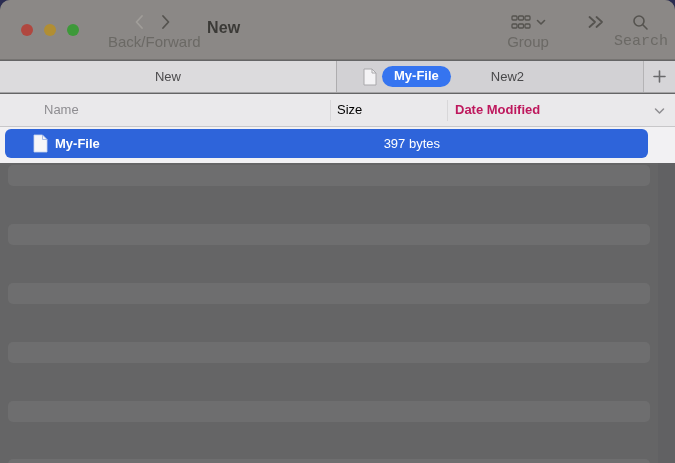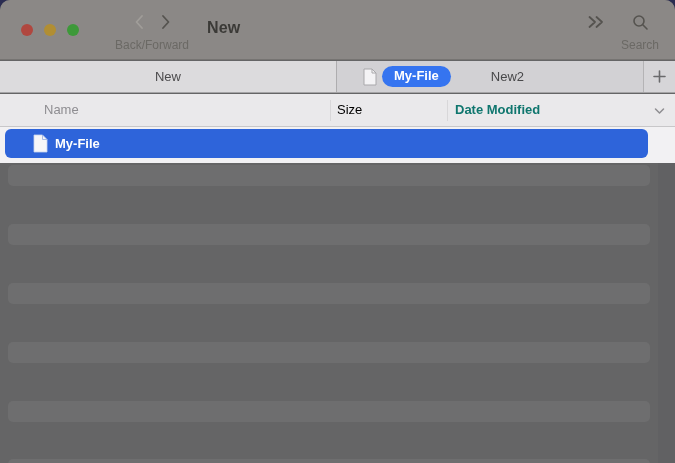--- a/index.html
+++ b/index.html
@@ -25,32 +25,32 @@
   .traffic-lights { position: absolute; left: 21px; top: 24px; display: flex; gap: 11px; }
   .tl { width: 12px; height: 12px; border-radius: 50%; }
   .tl-close { background: #b0473f; }
   .tl-min   { background: #b18e33; }
   .tl-zoom  { background: #3d9939; }
 
   .nav-group { position: absolute; left: 108px; top: 11px; width: 88px; text-align: center; }
   .nav-chevrons { display: flex; justify-content: center; gap: 13px; height: 22px; align-items: center; }
   .chev-btn { width: 14px; height: 20px; display: flex; align-items: center; justify-content: center; }
   .toolbar-label {
-    font-size: 12px; color: #6b6965; margin-top: 5px; white-space: nowrap;
+    font-size: 15px; color: #6b6965; white-space: nowrap;
   }
   .win-title {
     position: absolute; left: 207px; top: 19px;
     font-size: 16px; font-weight: bold; color: #3b3a37; letter-spacing: .2px;
   }
   .tool-group { position: absolute; top: 11px; text-align: center; }
   .tool-icons { display: flex; justify-content: center; align-items: center; gap: 5px; height: 22px; color: #55534f; }
   .tool-view   { left: 398px; width: 68px; }
   .tool-groupb { left: 494px; width: 68px; }
   .tool-more   { left: 580px; width: 32px; }
-  .tool-search { left: 614px; width: 52px; }
+  .tool-search { left: 614px; width: 52px; font-family: Liberation Mono, monospace; }
   .icon { display: inline-flex; align-items: center; justify-content: center; color: #55534f; }
 
   
   .tabbar {
     position: absolute; left: 0; top: 61px; width: 675px; height: 32px;
     background: #d2d1d4;
     border-bottom: 1px solid #a5a4a6;
     display: flex;
   }
   .tab { display: flex; align-items: center; justify-content: center; font-size: 13px; color: #4c4b4d; }
@@ -73,21 +73,21 @@
 
   
   .listheader {
     position: absolute; left: 0; top: 94px; width: 675px; height: 33px;
     background: #eae9eb;
     border-bottom: 1px solid #c8c7c9;
     font-size: 13px;
   }
   .col-name { position: absolute; left: 44px;  top: 8px; color: #8e8d91; }
   .col-size { position: absolute; left: 337px; top: 8px; color: #000000; }
-  .col-date { position: absolute; left: 455px; top: 8px; color: #0f766e; font-weight: bold; }
+  .col-date { position: absolute; left: 455px; top: 8px; color: #be185d; font-weight: bold; }
   .col-div { position: absolute; top: 6px; width: 1px; height: 21px; background: #d8d7d9; }
   .col-div-1 { left: 330px; }
   .col-div-2 { left: 447px; }
   .sort-chevron { position: absolute; right: 10px; top: 9px; color: #8e8d91; }
 
   
   .rowstrip {
     position: absolute; left: 0; top: 127px; width: 675px; height: 36px;
     background: #f2f1f3;
   }
@@ -139,20 +139,42 @@
               <path d="M2 2 L7.5 8 L2 14" fill="none" stroke="currentColor" stroke-width="1.8" stroke-linecap="round" stroke-linejoin="round"></path>
             </svg>
         </span>
       </div>
       <div class="toolbar-label">Back/Forward</div>
     </div>
 
     <div class="win-title">New</div>
 
 
+    <div class="tool-group tool-groupb">
+      <div class="tool-icons">
+        <span class="icon">
+          <svg width="20" height="15" viewBox="0 0 20 15">
+              <g fill="none" stroke="currentColor" stroke-width="1.3">
+                <rect x="1" y="1" width="5" height="4" rx="1"></rect>
+                <rect x="7.5" y="1" width="5" height="4" rx="1"></rect>
+                <rect x="14" y="1" width="5" height="4" rx="1"></rect>
+                <rect x="1" y="9" width="5" height="4" rx="1"></rect>
+                <rect x="7.5" y="9" width="5" height="4" rx="1"></rect>
+                <rect x="14" y="9" width="5" height="4" rx="1"></rect>
+              </g>
+            </svg>
+        </span>
+        <span class="icon">
+          <svg width="10" height="7" viewBox="0 0 10 7">
+              <path d="M1.5 1.5 L5 5 L8.5 1.5" fill="none" stroke="currentColor" stroke-width="1.6" stroke-linecap="round" stroke-linejoin="round"></path>
+            </svg>
+        </span>
+      </div>
+      <div class="toolbar-label">Group</div>
+    </div>
 
     <div class="tool-group tool-more">
       <div class="tool-icons">
         <span class="icon">
           <svg width="18" height="14" viewBox="0 0 18 14">
               <path d="M2.5 2 L8 7 L2.5 12 M9.5 2 L15 7 L9.5 12" fill="none" stroke="currentColor" stroke-width="1.8" stroke-linecap="round" stroke-linejoin="round"></path>
             </svg>
         </span>
       </div>
     </div>
@@ -204,20 +226,21 @@
     </span>
   </div>
 
   <div class="rowstrip">
     <div class="sel-row">
       <svg class="sel-doc" viewBox="0 0 15 19">
         <path d="M1 1 H9.5 L14 5.5 V18 H1 Z" fill="#f6f6f8" stroke="#c8d4ef" stroke-width="0.8"></path>
         <path d="M9.5 1 L9.5 5.5 L14 5.5" fill="none" stroke="#9fb4e2" stroke-width="0.9"></path>
       </svg>
       <span class="sel-name">My-File</span>
+      <span class="sel-size">397 bytes</span>
     </div>
   </div>
 
   <div class="dimmed">
     <div class="stripe" style="top:2px"></div>
     <div class="stripe" style="top:61px"></div>
     <div class="stripe" style="top:120px"></div>
     <div class="stripe" style="top:179px"></div>
     <div class="stripe" style="top:238px"></div>
     <div class="stripe" style="top:296px"></div>

